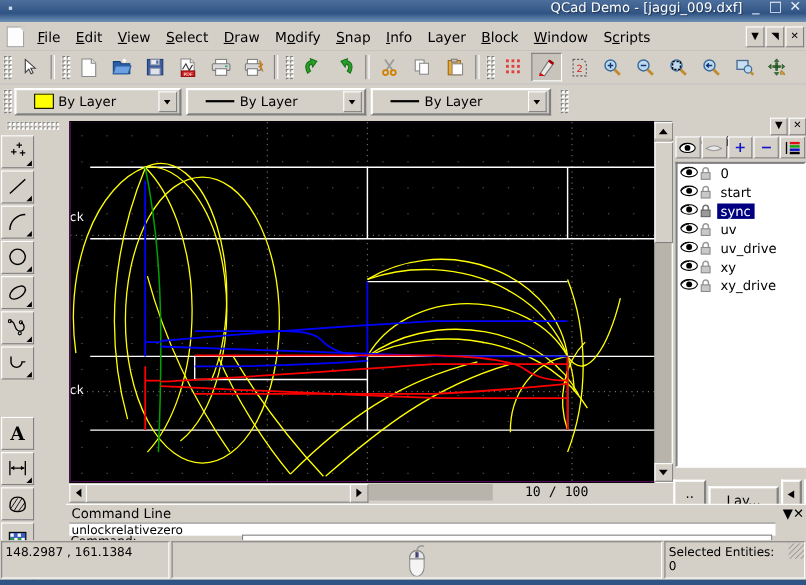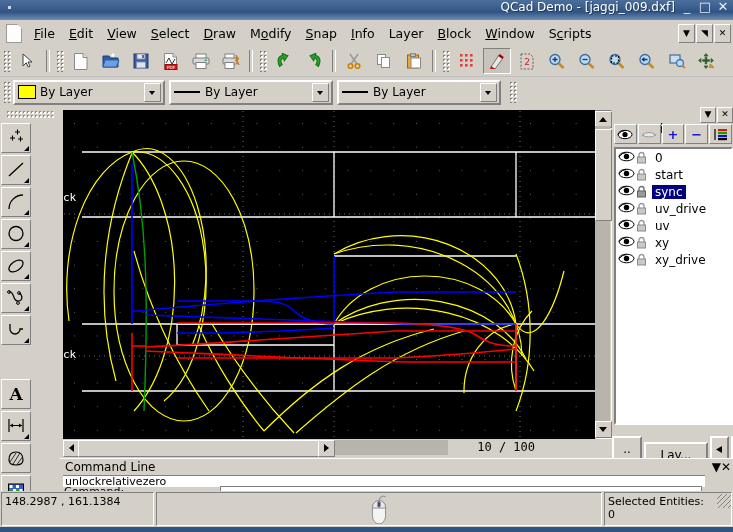--- a/index.html
+++ b/index.html
@@ -68,21 +68,21 @@
     border:1px solid transparent;
   }
   .tbtn.pressed{border-color:#808080 #fff #fff #808080;background:#c8c4bc;}
 
   
   .combo{
     height:21px;background:#d4d0c8;border:2px solid;
     border-color:#fff #808080 #808080 #fff;
     display:flex;align-items:center;margin-right:4px;cursor:default;
   }
-  .combo .cbody{flex:1;display:flex;align-items:center;padding-left:3px;overflow:hidden;}
+  .combo .cbody{flex:1;display:flex;align-items:center;padding-left:16px;overflow:hidden;}
   .combo .swatch{width:16px;height:12px;border:1px solid #000;margin-right:4px;}
   .combo .lineSample{width:26px;height:0;border-top:2px solid #000;margin-right:5px;}
   .combo .clabel{font-size:12px;color:#000;white-space:nowrap;}
   .combo .arrow{
     width:15px;height:17px;margin-right:2px;position:relative;
     border:1px solid;border-color:#fff #808080 #808080 #fff;background:#d4d0c8;
   }
   .combo .arrow:after{
     content:"";position:absolute;left:4px;top:7px;
     border-left:3px solid transparent;border-right:3px solid transparent;border-top:4px solid #000;
@@ -1076,33 +1076,33 @@
       <div class="lrow">
         <div class="eyec"><svg width="17" height="11" viewBox="0 0 17 11">
               <ellipse cx="8.5" cy="5.5" rx="7.5" ry="4.3" fill="#fff" stroke="#000"></ellipse>
               <circle cx="8.5" cy="5.5" r="2.7" fill="#000"></circle>
               <path d="M1 5.5 q3.5-4 7.5-4" stroke="#000" fill="none"></path>
             </svg></div>
         <div class="lockc"><svg width="11" height="13" viewBox="0 0 11 13">
               <path d="M3 6 V4 a2.5 2.5 0 0 1 5 0 V6" fill="none" stroke="#9a9a9a" stroke-width="1.4"></path>
               <rect x="1.5" y="6" width="8" height="6" fill="#c8c8c8" stroke="#8a8a8a"></rect>
             </svg></div>
-        <div class="lname">uv_drive</div>
+        <div class="lname">uv</div>
       </div>
       <div class="lrow">
         <div class="eyec"><svg width="17" height="11" viewBox="0 0 17 11">
               <ellipse cx="8.5" cy="5.5" rx="7.5" ry="4.3" fill="#fff" stroke="#000"></ellipse>
               <circle cx="8.5" cy="5.5" r="2.7" fill="#000"></circle>
               <path d="M1 5.5 q3.5-4 7.5-4" stroke="#000" fill="none"></path>
             </svg></div>
         <div class="lockc"><svg width="11" height="13" viewBox="0 0 11 13">
               <path d="M3 6 V4 a2.5 2.5 0 0 1 5 0 V6" fill="none" stroke="#9a9a9a" stroke-width="1.4"></path>
               <rect x="1.5" y="6" width="8" height="6" fill="#c8c8c8" stroke="#8a8a8a"></rect>
             </svg></div>
-        <div class="lname">uv</div>
+        <div class="lname">uv_drive</div>
       </div>
       <div class="lrow">
         <div class="eyec"><svg width="17" height="11" viewBox="0 0 17 11">
               <ellipse cx="8.5" cy="5.5" rx="7.5" ry="4.3" fill="#fff" stroke="#000"></ellipse>
               <circle cx="8.5" cy="5.5" r="2.7" fill="#000"></circle>
               <path d="M1 5.5 q3.5-4 7.5-4" stroke="#000" fill="none"></path>
             </svg></div>
         <div class="lockc"><svg width="11" height="13" viewBox="0 0 11 13">
               <path d="M3 6 V4 a2.5 2.5 0 0 1 5 0 V6" fill="none" stroke="#9a9a9a" stroke-width="1.4"></path>
               <rect x="1.5" y="6" width="8" height="6" fill="#c8c8c8" stroke="#8a8a8a"></rect>

